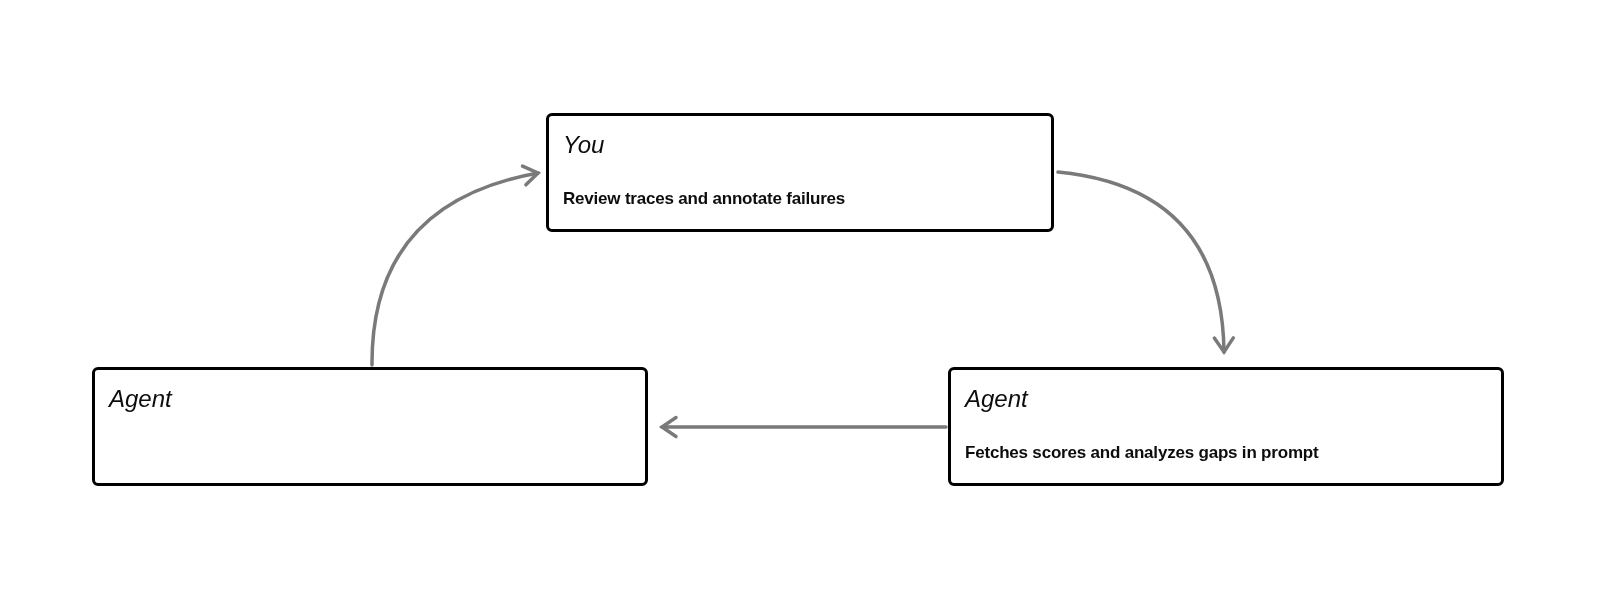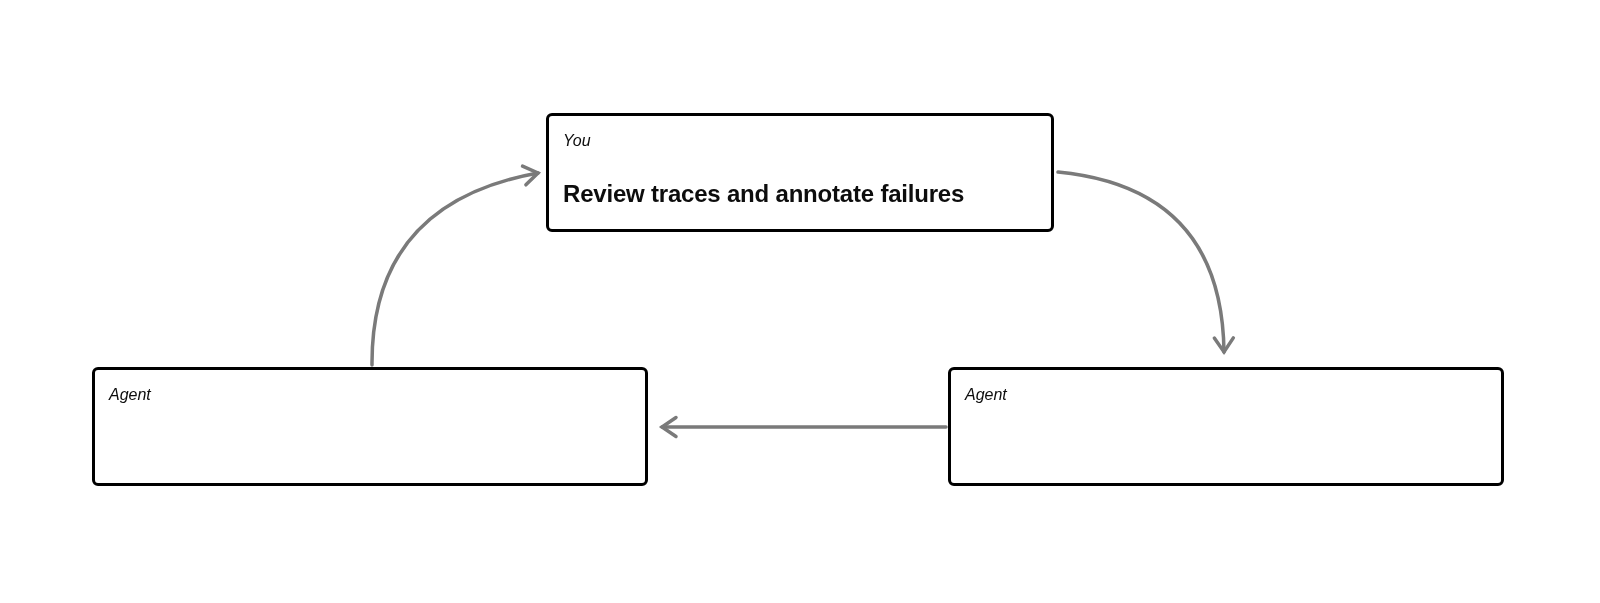--- a/index.html
+++ b/index.html
@@ -42,28 +42,28 @@
     padding:15px 14px 20px 14px;
     display:flex;
     flex-direction:column;
     justify-content:space-between;
   }
   .node-review{left:546px;top:113px;width:508px;height:119px;}
   .node-update{left:92px;top:367px;width:556px;height:119px;}
   .node-fetch{left:948px;top:367px;width:556px;height:119px;}
   .actor{
     font-style:italic;
-    font-size:16px;
+    font-size:24px;
     line-height:1.2;
     color:var(--text);
     white-space:nowrap;
   }
   .title{
     font-weight:700;
-    font-size:24px;
+    font-size:17px;
     line-height:1.2;
     letter-spacing:-0.2px;
     color:var(--text);
     white-space:nowrap;
   }
 </style>
 </head>
 <body>
 
 <div class="canvas">
@@ -84,15 +84,16 @@
     <div class="actor">You</div>
     <div class="title">Review traces and annotate failures</div>
   </div>
 
   <div class="node node-update">
     <div class="actor">Agent</div>
   </div>
 
   <div class="node node-fetch">
     <div class="actor">Agent</div>
+    <div class="title">Fetches scores and analyzes gaps in prompt</div>
   </div>
 
 </div>
 
 </body></html>

